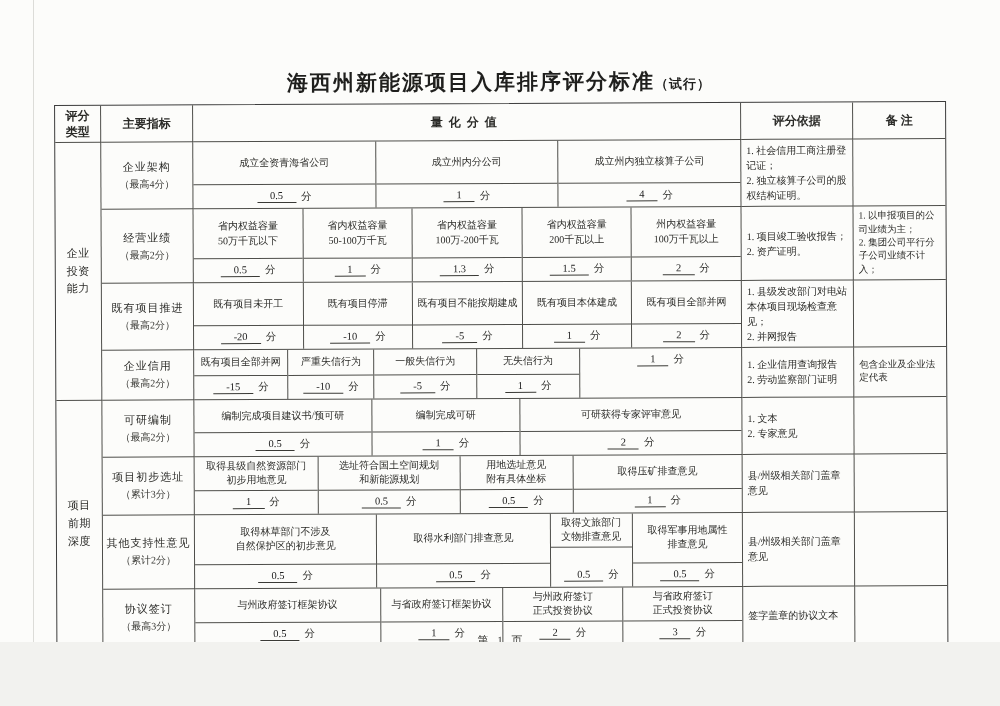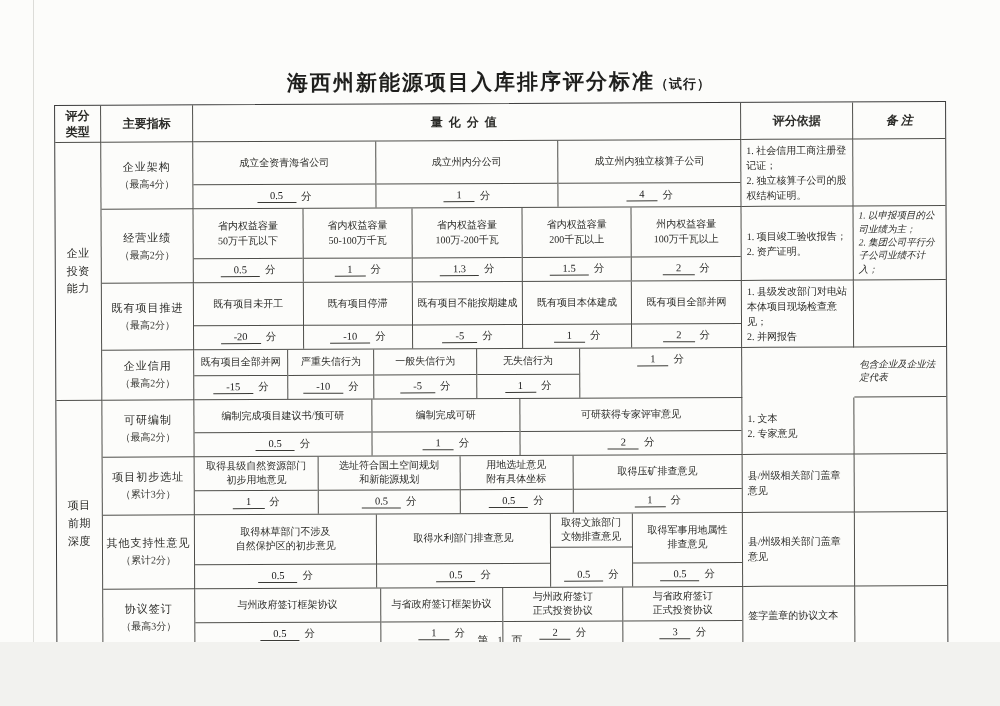--- a/index.html
+++ b/index.html
@@ -34,21 +34,21 @@
   }
   .thead,.tbody{
     display:grid;
     grid-template-columns:46px 92px 1fr 112px 92px;
   }
   .cell{
     border-right:1px solid #4e4e4a;
     border-bottom:1px solid #4e4e4a;
     box-sizing:border-box;
   }
-  .no-r{border-right:none;font-style:italic;}
+  .no-r{border-right:none;}
   .thead .cell{
     min-height:37px;
     display:flex;align-items:center;justify-content:center;
     font-size:12px;font-weight:bold;
     text-align:center;
     padding:2px 6px;
     line-height:1.35;
   }
   .th-quant{letter-spacing:6px;}
   .group-cell{
@@ -292,20 +292,22 @@
                 <span class="score-unit">分</span>
               </div>
             </div>
             <div class="opt" style="flex: 1.9 1 0%;">
               <div class="opt-score">
                 <span class="score-u">1</span>
                 <span class="score-unit">分</span>
               </div>
             </div>
           </div>
+          <div class="cell basis-cell">1. 企业信用查询报告
+2. 劳动监察部门证明</div>
           <div class="cell remark-cell no-r">包含企业及企业法定代表</div>
           <div class="cell group-cell" style="grid-row: span 4;">项目前期深度</div>
           <div class="cell ind-cell">
             <div class="ind-name">可研编制</div>
             <div class="ind-cap">（最高2分）</div>
           </div>
           <div class="cell opts-cell" style="min-height: 57px;">
             <div class="opt" style="flex: 1.2 1 0%;">
               <div class="opt-label">编制完成项目建议书/预可研</div>
               <div class="opt-score">

